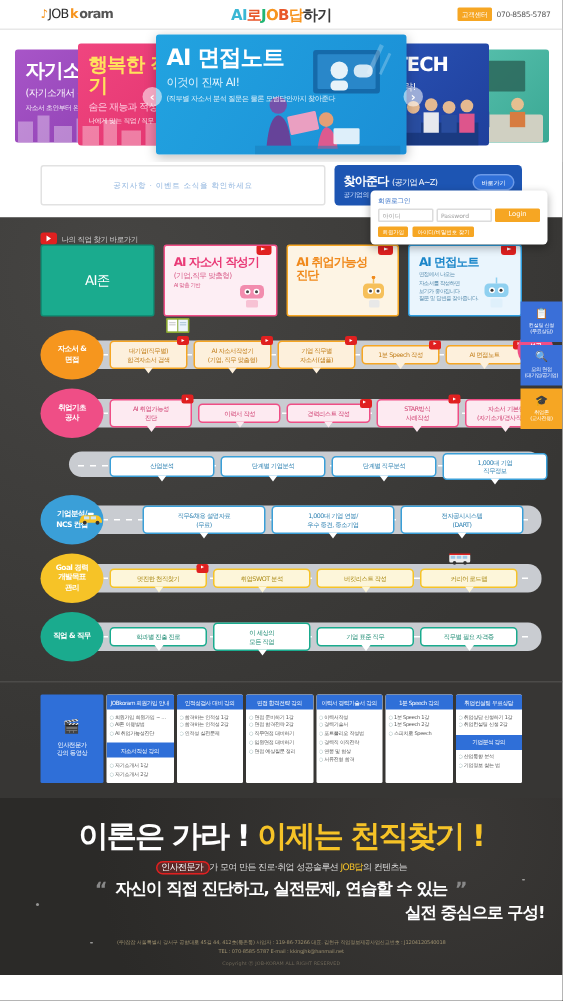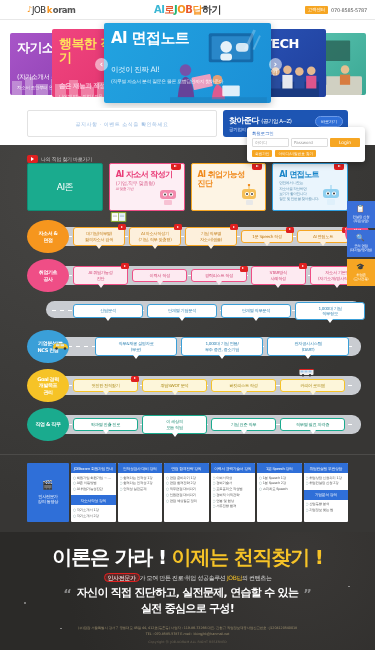--- a/index.html
+++ b/index.html
@@ -49,23 +49,23 @@
   .s-l { left:52px; top:9px; width:98px; height:68px; background:linear-gradient(135deg,#f0457f,#e0326d); z-index:2; }
   .s-c { left:104px; top:3px; width:167px; height:80px; background:linear-gradient(120deg,#22a3e0,#1b8fd6); z-index:5; box-shadow:0 2px 8px rgba(0,0,0,.25); }
   .s-r { left:228px; top:9px; width:98px; height:68px; background:linear-gradient(135deg,#2b55b8,#1f3f9c); z-index:2; }
   .s-far-r { left:278px; top:13px; width:88px; height:62px; background:linear-gradient(135deg,#5fc6b3,#3aa894); z-index:1; }
   .slide-pad { padding:8px 7px; position:relative; z-index:3; }
   .s-title { font-weight:bold; letter-spacing:-0.6px; line-height:1.05; }
   .s-far-l .s-title { font-size:13px; }
   .s-l .s-title { font-size:13px; color:#ffe15c; }
   .s-c .s-title { font-size:15px; }
   .s-r .s-title { font-size:13px; color:#ffffff; }
-  .s-sub { font-size:6.5px; margin-top:18px; letter-spacing:-0.4px; opacity:.95; }
+  .s-sub { font-size:6.5px; margin-top:3px; letter-spacing:-0.4px; opacity:.95; }
   .s-c .s-sub { font-size:7.5px; color:#e9f6ff; }
-  .s-l .s-sub { color:#ffd0e4;font-weight:bold; }
+  .s-l .s-sub { color:#ffd0e4; }
   .s-desc { font-size:4.5px; margin-top:3px; line-height:1.5; letter-spacing:-0.3px; opacity:.85; }
   .s-c .s-desc { font-size:4.8px; }
   
   .art { position:absolute; right:4px; bottom:0; height:100%; width:58%; z-index:1; opacity:.95; }
   .city { position:absolute; left:0; right:0; bottom:0; height:22px; opacity:.35; }
   .arrow-nav {
     position:absolute; top:38px; width:13px; height:13px; border-radius:50%;
     background:rgba(255,255,255,.55); color:#fff; font-size:8px; z-index:20;
     display:flex; align-items:center; justify-content:center; cursor:pointer; font-weight:bold;
   }
@@ -259,21 +259,21 @@
   .cta-y { color:#f6c327; }
   .cta-sub { text-align:center; font-size:6px; color:#ddd; margin-top:6px; letter-spacing:-0.4px; }
   .hl-red {
     color:#fff; padding:0 3px; border:1px solid #e02020; border-radius:9px;
     background:rgba(224,32,32,.25);
   }
   .cta-y-in { color:#f6c327; }
   .cta-quote { display:flex; align-items:center; justify-content:center; gap:5px; margin-top:3px; }
   .qmark { color:#888; font-size:13px; font-weight:bold; line-height:1; }
   .cta-main { text-align:center; font-size:11px; color:#fff; font-weight:bold; letter-spacing:-0.7px; line-height:1.3; }
-  .cta-main2 { text-align:center; font-size:11px; color:#fff; font-weight:bold; letter-spacing:-0.7px; margin-top:1px; }
+  .cta-main2 { text-align:right; font-size:11px; color:#fff; font-weight:bold; letter-spacing:-0.7px; margin-top:1px; }
   .footer { text-align:center; margin-top:9px; }
   .ft-line { font-size:3.4px; color:#9c8f6e; line-height:1.8; letter-spacing:-0.1px; }
   .ft-copy { font-size:3.2px; color:#6e6758; margin-top:3px; letter-spacing:0.1px; }
   .star { position:absolute; background:#fff; border-radius:50%; opacity:.5; }
 </style>
 </head>
 <body>
 
 <div class="page">
 

